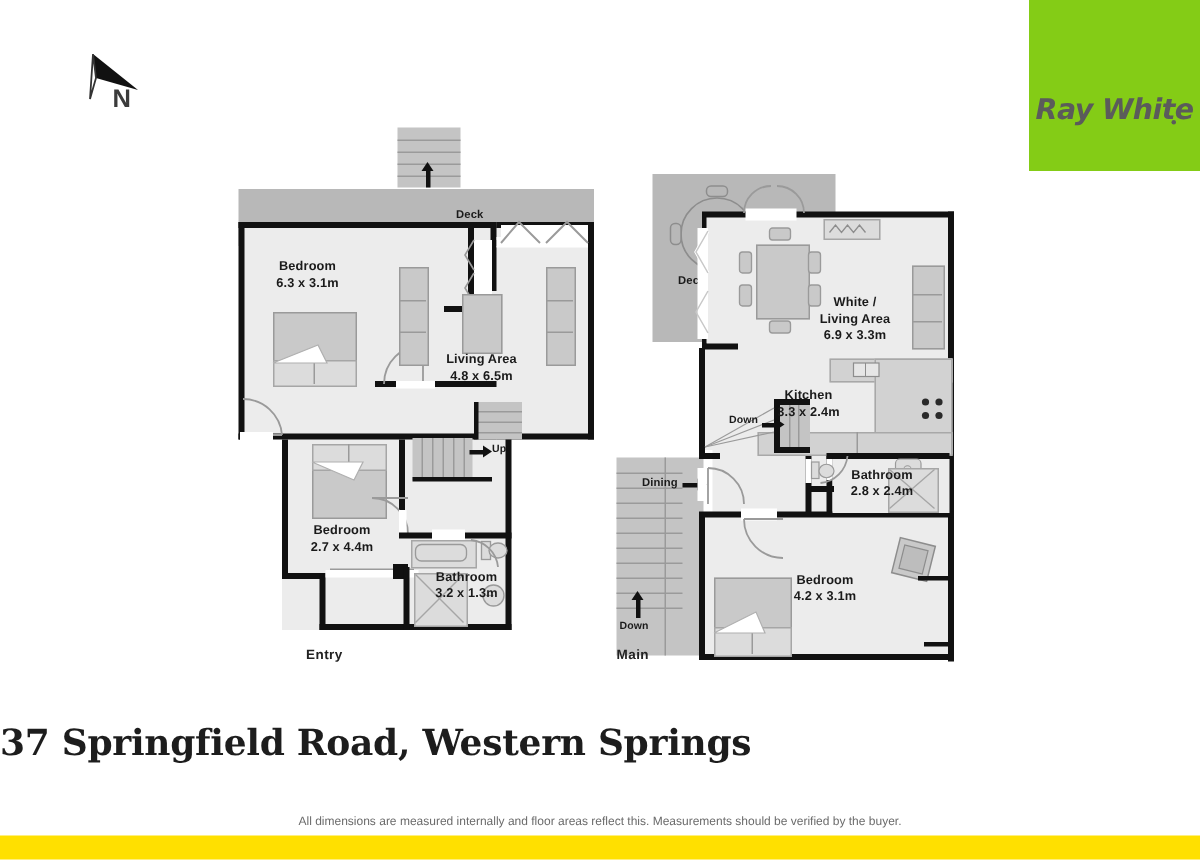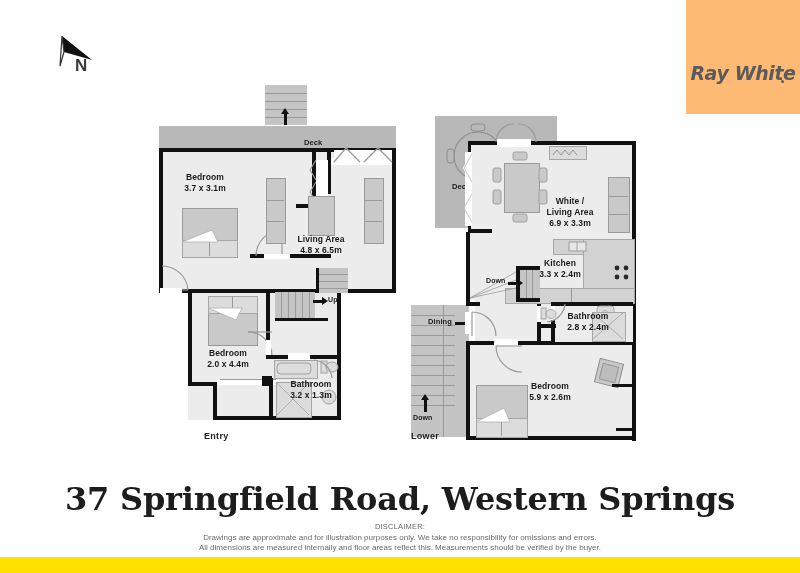--- a/index.html
+++ b/index.html
@@ -5,21 +5,21 @@
   html,body{margin:0;padding:0;}
   body{
     width:800px;height:573px;background:#ffffff;overflow:hidden;
     font-family:"Liberation Sans",sans-serif;position:relative;
   }
   #stage{position:absolute;left:0;top:0;width:800px;height:573px;}
 
   
   .brand-square{
     position:absolute;left:686px;top:0;width:114px;height:114px;
-    background:#fdba74;
+    background:#84cc16;
   }
   .brand-text{
     position:absolute;left:0;right:0;top:62px;text-align:center;
     font-family:"DejaVu Sans",sans-serif;
     font-style:italic;font-weight:bold;font-size:19px;color:#5b5b5b;
     letter-spacing:-0.4px;
   }
   .brand-dot{
     position:absolute;width:3px;height:3px;border-radius:50%;
     background:#5b5b5b;right:16px;top:80px;
@@ -30,23 +30,23 @@
 
   
   .compass{position:absolute;left:40px;top:18px;width:70px;height:70px;}
   .compass .n{
     position:absolute;left:35px;top:38px;font-size:17px;font-weight:bold;
     color:#3b3b3b;font-family:"Liberation Sans",sans-serif;
   }
 
   
   .plan-title{
-    position:absolute;width:100%;text-align:center;
+    position:absolute;width:100%;
     font-family:"DejaVu Serif",serif;font-weight:bold;
-    font-size:32px;color:#1d1d1d;letter-spacing:-0.2px;
+    font-size:24px;color:#1d1d1d;letter-spacing:-0.2px;
     top:480px;left:0;
   }
   .disclaimer-head{
     position:absolute;width:100%;text-align:center;top:522px;left:0;
     font-size:7.5px;color:#6b6b6b;letter-spacing:.2px;
   }
   .disclaimer-line{
     position:absolute;width:100%;text-align:center;left:0;
     font-size:8px;color:#6b6b6b;
   }
@@ -243,27 +243,27 @@
       <line x1="4" y1="9" x2="9" y2="9" stroke="#9a9a9a" stroke-width="0.9"></line>
     </svg>
 
     <svg style="position:absolute;left:160px;top:264px;" width="30" height="28">
       <path d="M2,2 A26,26 0 0 1 28,26" fill="none" stroke="#9a9a9a" stroke-width="1.2"></path>
       <line x1="28" y1="26" x2="2" y2="26" stroke="#9a9a9a" stroke-width="1.2"></line>
     </svg>
     <div class="white" style="left:160px;top:288px;width:22px;height:6px;"></div>
 
     <div class="rlabel" style="left:155px;top:172px;width:100px;">
-      <span>Bedroom</span><br><span>3.7 x 3.1m</span>
+      <span>Bedroom</span><br><span>6.3 x 3.1m</span>
     </div>
     <div class="rlabel" style="left:274px;top:234px;width:94px;">
       <span>Living Area</span><br><span>4.8 x 6.5m</span>
     </div>
     <div class="rlabel" style="left:182px;top:348px;width:92px;">
-      <span>Bedroom</span><br><span>2.0 x 4.4m</span>
+      <span>Bedroom</span><br><span>2.7 x 4.4m</span>
     </div>
     <div class="rlabel" style="left:268px;top:379px;width:86px;">
       <span>Bathroom</span><br><span>3.2 x 1.3m</span>
     </div>
     <div class="floor-label" style="left:204px;top:431px;">Entry</div>
   </div>
 
   <div>
 
     <div class="deck" style="left:435px;top:116px;width:122px;height:112px;"></div>
@@ -422,30 +422,28 @@
       <rect x="9" y="9" width="16" height="16" transform="rotate(14 17 17)" fill="#bdbdbd" stroke="#8d8d8d" stroke-width="0.8"></rect>
     </svg>
     <div class="wall" style="left:612px;top:384px;width:22px;height:3px;"></div>
     <div class="wall" style="left:616px;top:428px;width:18px;height:3px;"></div>
 
     <div class="rlabel" style="left:522px;top:196px;width:96px;">
       <span>White /</span><br>
       <span>Living Area</span><br>
       <span>6.9 x 3.3m</span>
     </div>
-    <div class="rlabel" style="left:517px;top:258px;width:86px;">
+    <div class="rlabel" style="left:496px;top:258px;width:86px;">
       <span>Kitchen</span><br><span>3.3 x 2.4m</span>
     </div>
     <div class="rlabel" style="left:545px;top:311px;width:86px;">
       <span>Bathroom</span><br><span>2.8 x 2.4m</span>
     </div>
     <div class="rlabel" style="left:504px;top:381px;width:92px;">
-      <span>Bedroom</span><br><span>5.9 x 2.6m</span>
-    </div>
-    <div class="floor-label" style="left:411px;top:431px;">Lower</div>
+      <span>Bedroom</span><br><span>4.2 x 3.1m</span>
+    </div>
+    <div class="floor-label" style="left:411px;top:431px;">Main</div>
   </div>
 
   <div class="plan-title">37 Springfield Road, Western Springs</div>
-  <div class="disclaimer-head">DISCLAIMER:</div>
-  <div class="disclaimer-line dl1">Drawings are approximate and for illustration purposes only. We take no responsibility for omissions and errors.</div>
   <div class="disclaimer-line dl2">All dimensions are measured internally and floor areas reflect this. Measurements should be verified by the buyer.</div>
 
 </div>
 
 </body></html>

